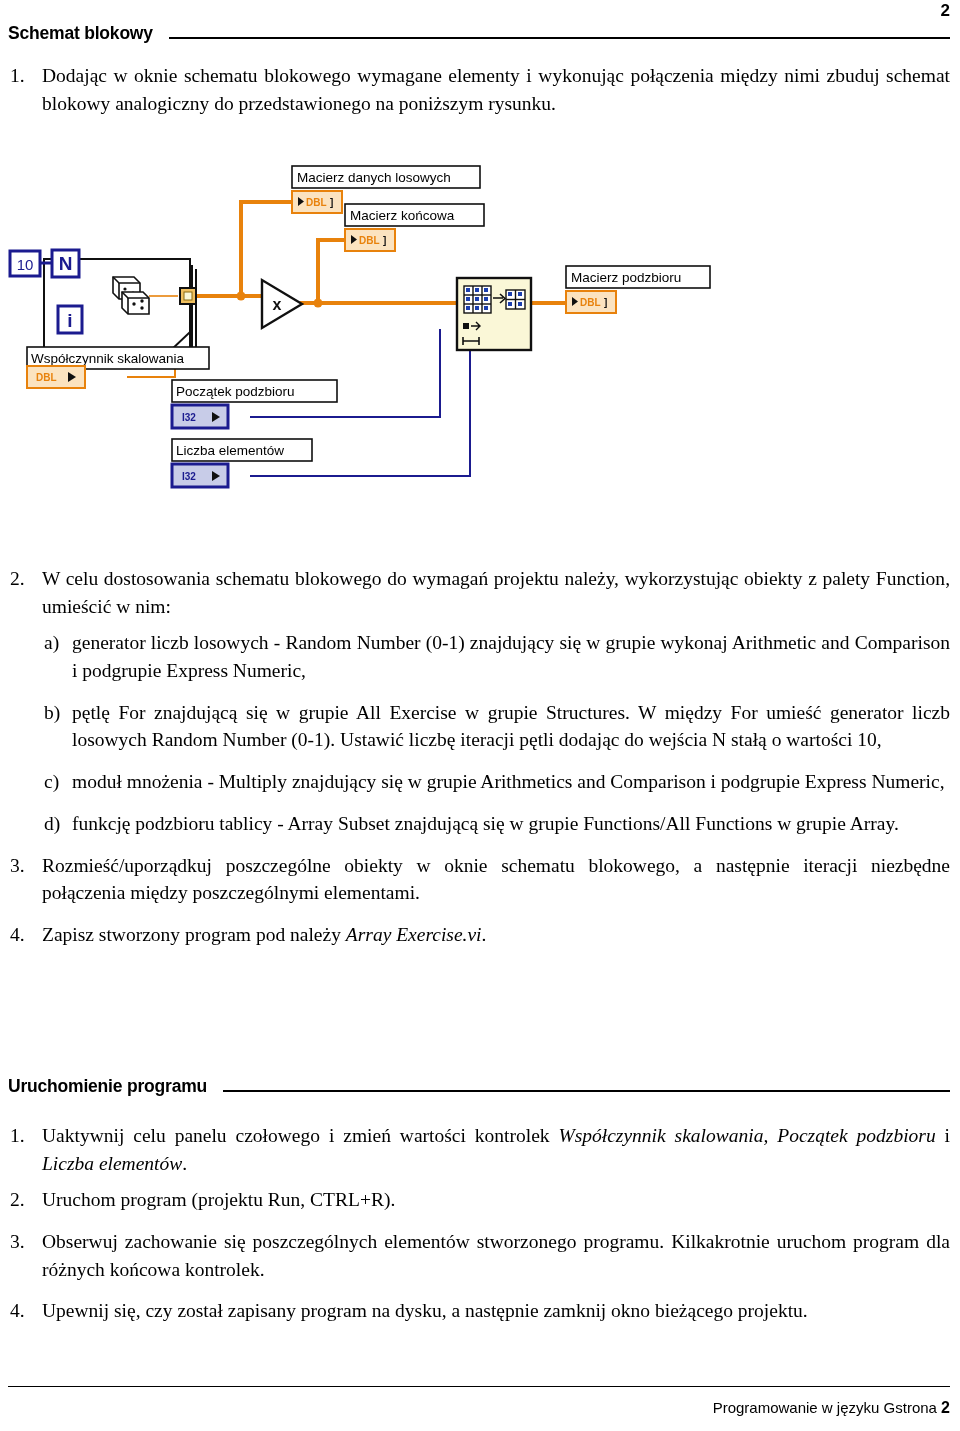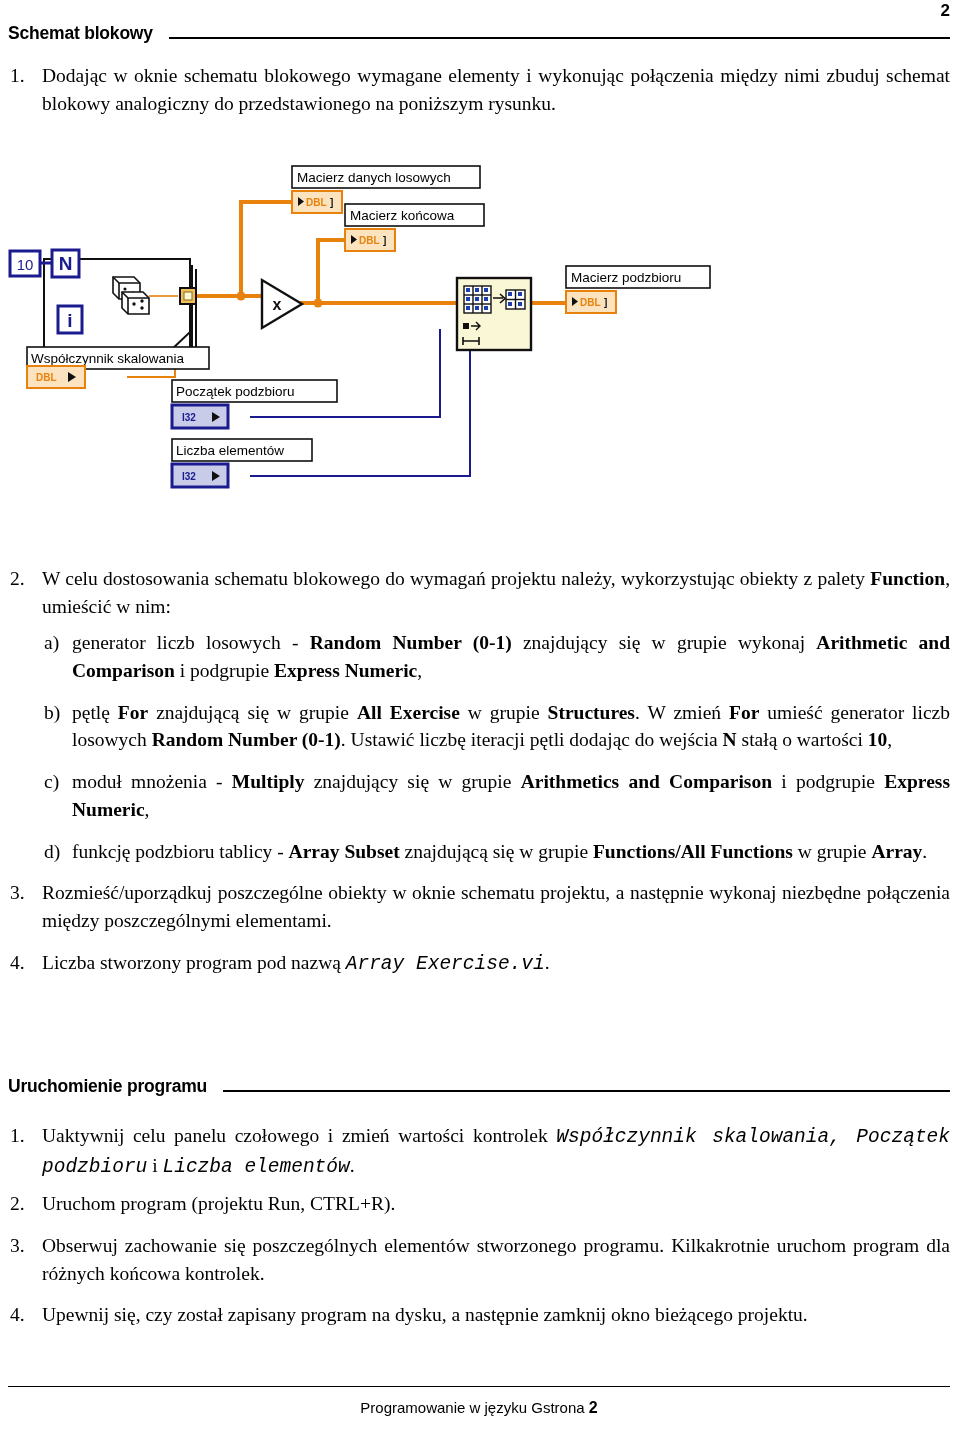--- a/index.html
+++ b/index.html
@@ -84,39 +84,39 @@
     text-align: justify;
     text-justify: inter-word;
   }
   .li.sub {
     margin-left: 34px;
   }
   .li.sub .marker {
     width: 30px;
   }
   .li.tight { margin-bottom: 14px; }
-  b { font-weight: bold; }
-  i { font-style: italic; font-family: Liberation Mono, monospace; }
+  b { font-weight: normal; }
+  i { font-style: italic; }
 
   
   .footer-rule {
     position: absolute;
     left: 8px;
     right: 10px;
     bottom: 44px;
     border-bottom: 1.6px solid #000;
     height: 0;
   }
   .footer {
     position: absolute;
     left: 8px;
     right: 10px;
     bottom: 14px;
     display: flex;
-    justify-content: center;
+    justify-content: flex-end;
     align-items: baseline;
     font-family: "Liberation Sans", sans-serif;
     font-size: 15px;
   }
   .footer .right b { font-weight: bold; font-size: 16px; }
 
   
   .figure {
     position: absolute;
     left: 0;
@@ -346,41 +346,41 @@
       <span class="body"><span>W celu dostosowania schematu blokowego do wymagań projektu należy, wykorzystując obiekty z palety </span><b>Function</b><span>, umieścić w nim:</span></span>
     </div>
 
     <div class="li sub tight">
       <span class="marker">a)</span>
       <span class="body"><span>generator liczb losowych - </span><b>Random Number (0-1)</b><span> znajdujący się w grupie wykonaj </span><b>Arithmetic and Comparison</b><span> i podgrupie </span><b>Express Numeric</b><span>,</span></span>
     </div>
 
     <div class="li sub tight">
       <span class="marker">b)</span>
-      <span class="body"><span>pętlę </span><b>For</b><span> znajdującą się w grupie </span><b>All Exercise</b><span> w grupie </span><b>Structures</b><span>. W zmień </span><b>For</b><span> umieść generator liczb losowych </span><b>Random Number (0-1)</b><span>. Ustawić liczbę iteracji pętli dodając do wejścia </span><b>N</b><span> stałą o wartości </span><b>10</b><span>,</span></span>
+      <span class="body"><span>pętlę </span><b>For</b><span> znajdującą się w grupie </span><b>All Exercise</b><span> w grupie </span><b>Structures</b><span>. W między </span><b>For</b><span> umieść generator liczb losowych </span><b>Random Number (0-1)</b><span>. Ustawić liczbę iteracji pętli dodając do wejścia </span><b>N</b><span> stałą o wartości </span><b>10</b><span>,</span></span>
     </div>
 
     <div class="li sub tight">
       <span class="marker">c)</span>
       <span class="body"><span>moduł mnożenia - </span><b>Multiply</b><span> znajdujący się w grupie </span><b>Arithmetics and Comparison</b><span> i podgrupie </span><b>Express Numeric</b><span>,</span></span>
     </div>
 
     <div class="li sub tight">
       <span class="marker">d)</span>
       <span class="body"><span>funkcję podzbioru tablicy - </span><b>Array Subset</b><span> znajdującą się w grupie </span><b>Functions/All Functions</b><span> w grupie </span><b>Array</b><span>.</span></span>
     </div>
 
     <div class="li tight">
       <span class="marker">3.</span>
-      <span class="body">Rozmieść/uporządkuj poszczególne obiekty w oknie schematu projektu, a następnie wykonaj niezbędne połączenia między poszczególnymi elementami.</span>
+      <span class="body">Rozmieść/uporządkuj poszczególne obiekty w oknie schematu blokowego, a następnie iteracji niezbędne połączenia między poszczególnymi elementami.</span>
     </div>
 
     <div class="li tight">
       <span class="marker">4.</span>
-      <span class="body"><span>Liczba stworzony program pod nazwą </span><i>Array Exercise.vi</i><span>.</span></span>
+      <span class="body"><span>Zapisz stworzony program pod należy </span><i>Array Exercise.vi</i><span>.</span></span>
     </div>
   </div>
 
   <div class="section-head" style="top:1077px;">
     <div class="title">Uruchomienie programu</div>
     <div class="rule"></div>
   </div>
 
   <div class="olist" style="top:1122px;">
 

